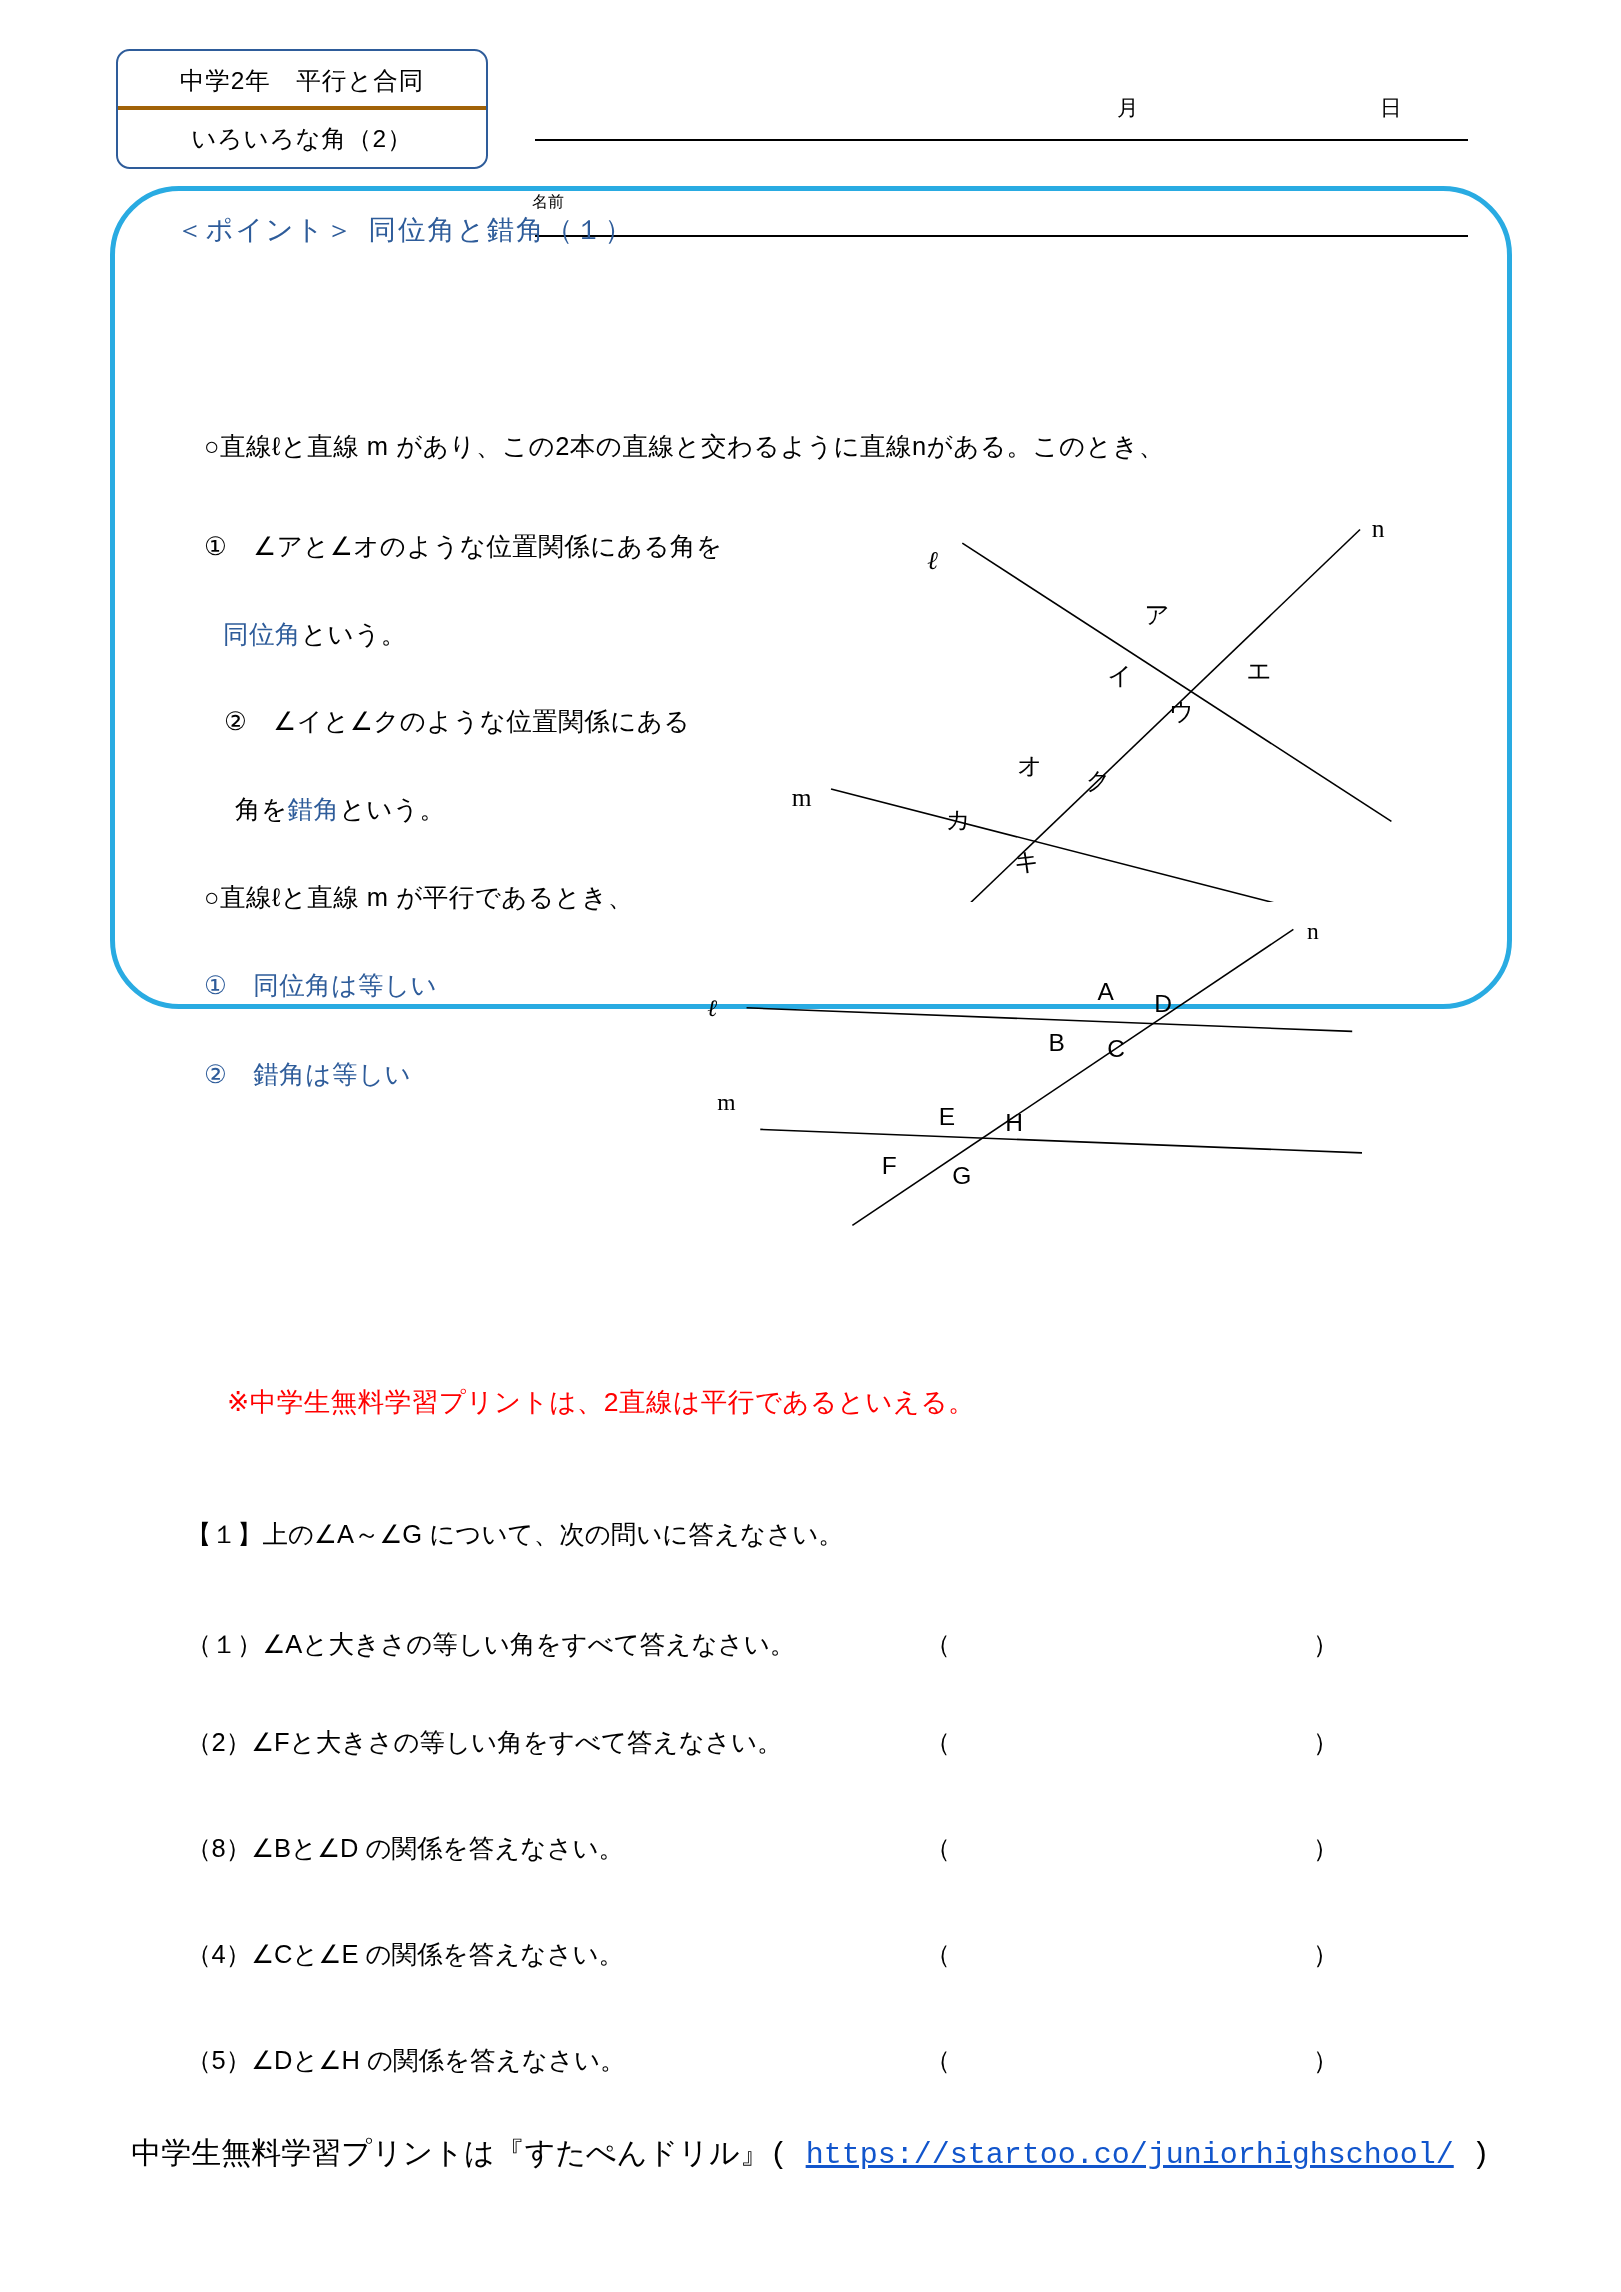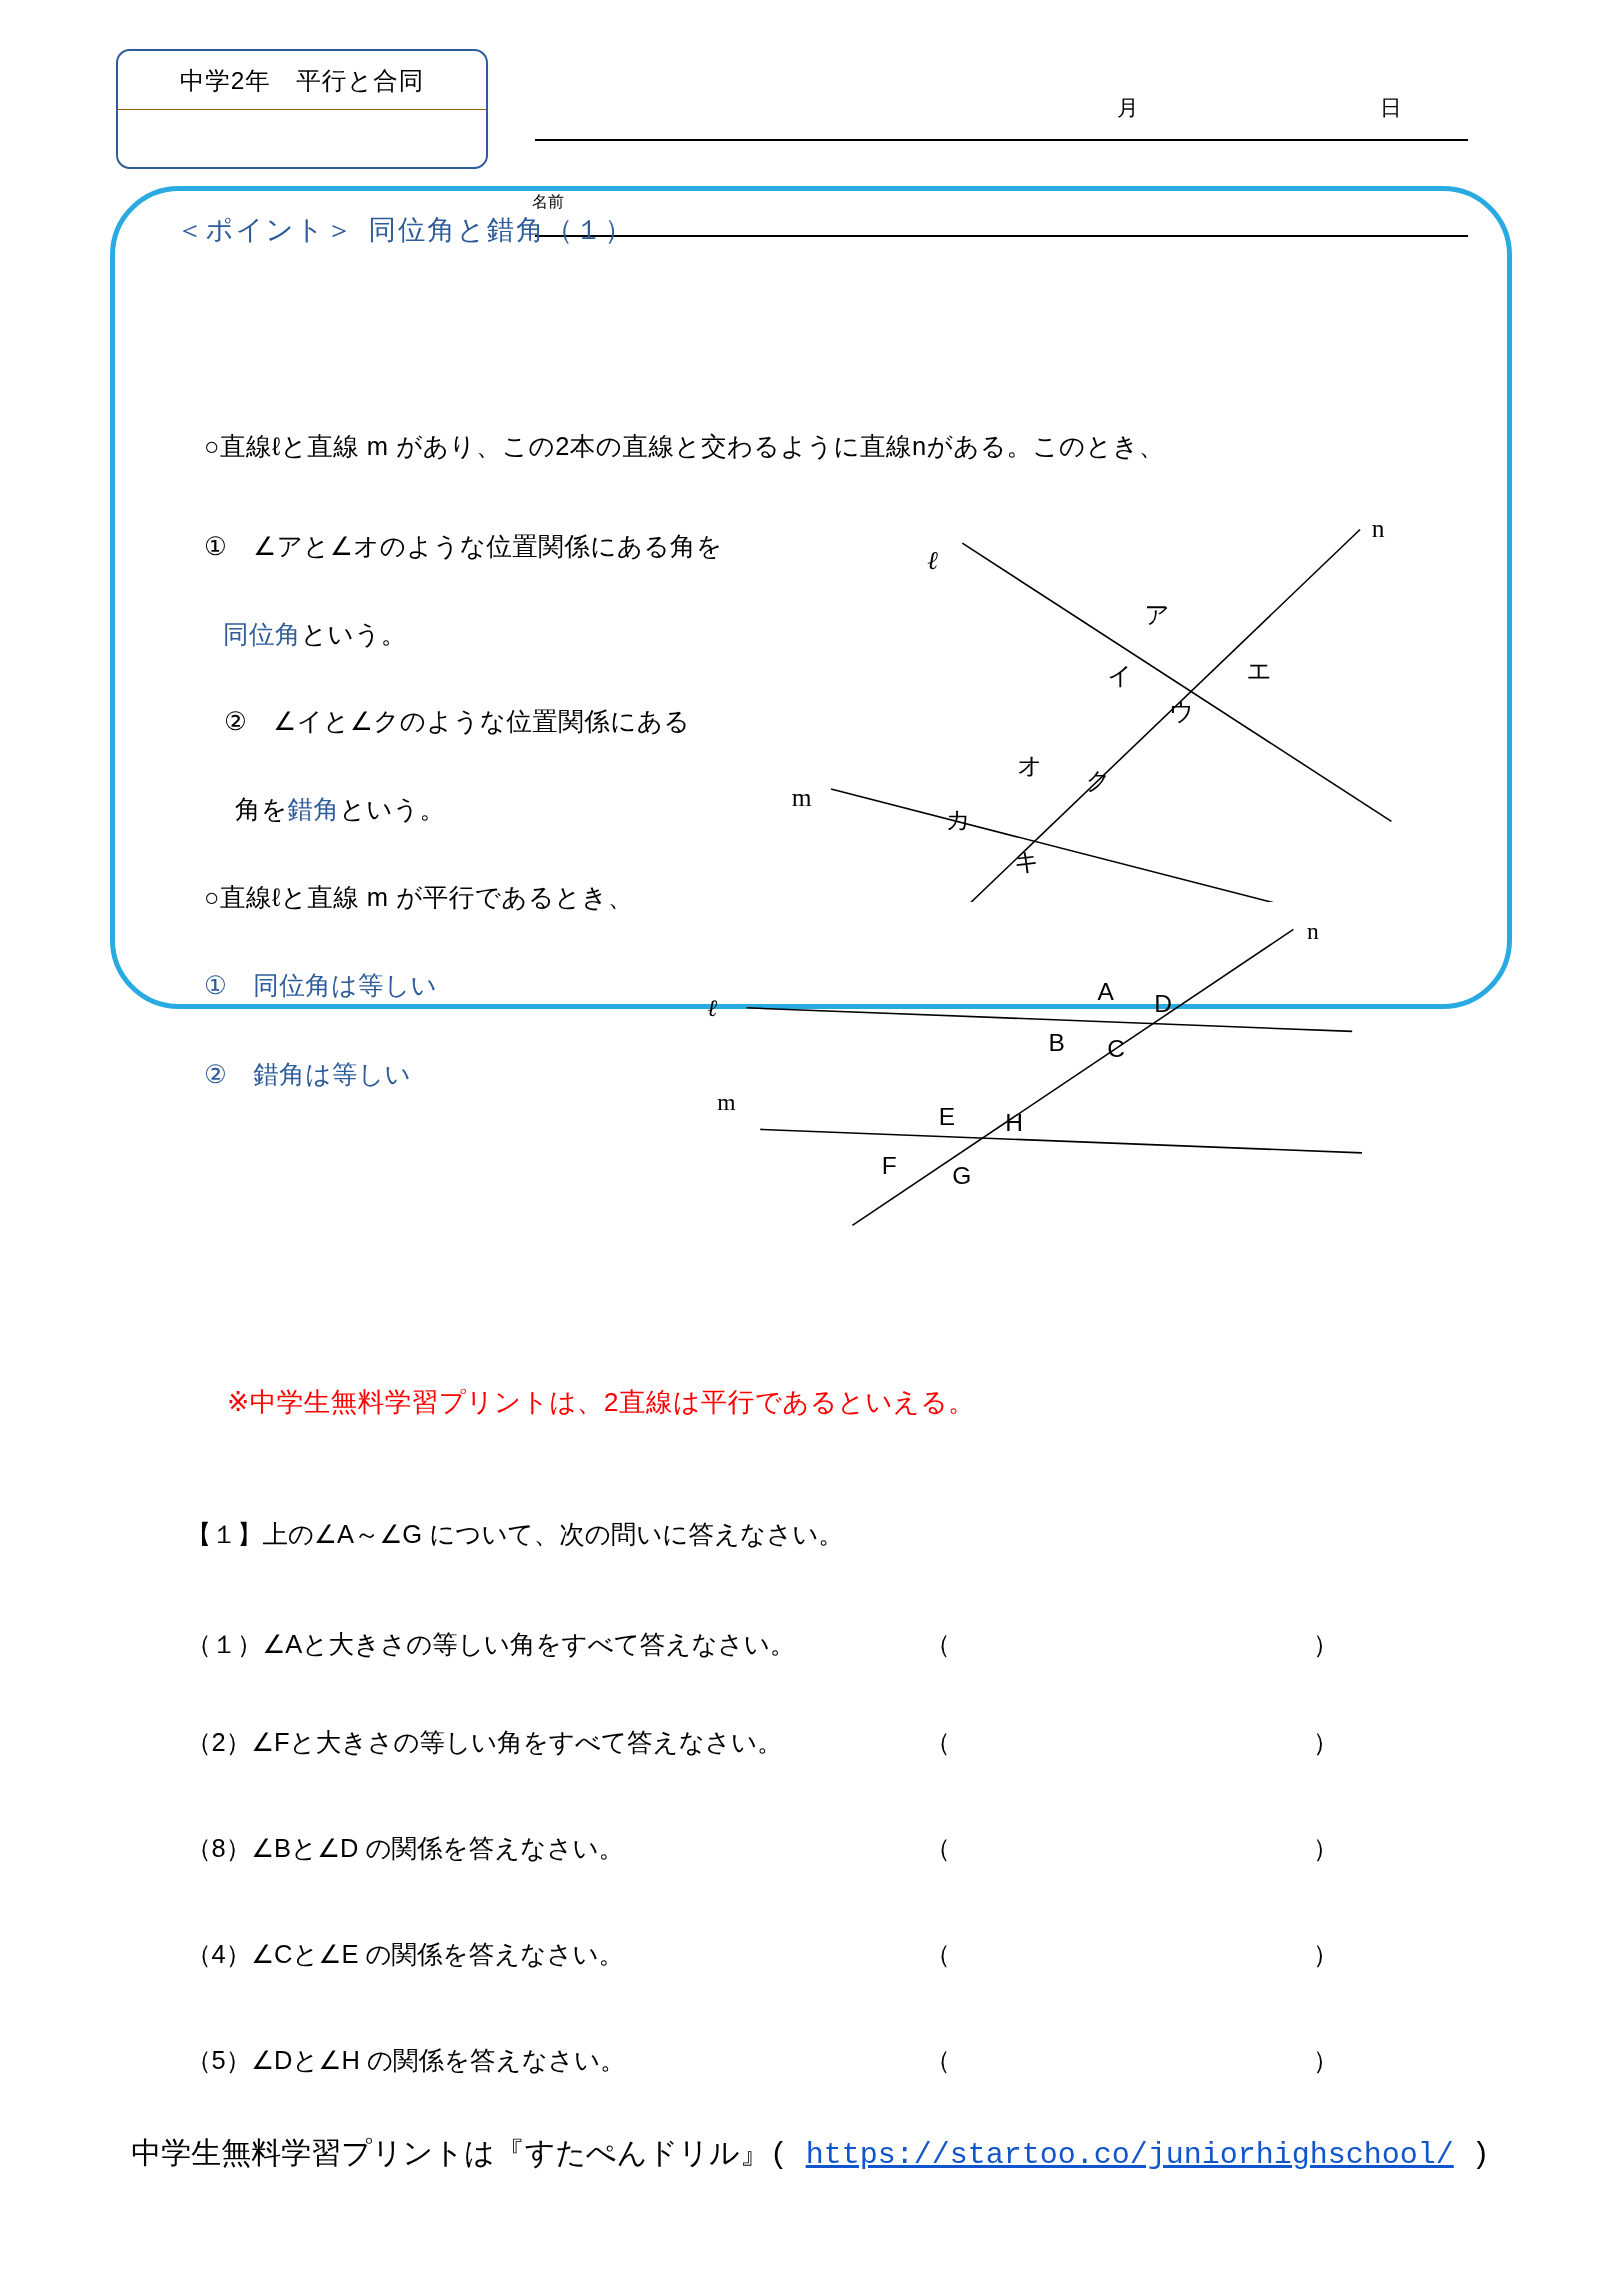--- a/index.html
+++ b/index.html
@@ -31,21 +31,21 @@
     box-sizing: border-box;
   }
   .title-row1 {
     position: absolute;
     left: 0; top: 0; right: 0;
     height: 59px;
     line-height: 59px;
     text-align: center;
     font-size: 24.5px;
     letter-spacing: 1px;
-    border-bottom: 1px solid #a16207;
+    border-bottom: 4px solid #a16207;
     box-sizing: border-box;
   }
   .title-row2 {
     position: absolute;
     left: 0; top: 59px; right: 0;
     height: 58px;
     line-height: 58px;
     text-align: center;
     font-size: 24.5px;
     letter-spacing: 1px;
@@ -190,20 +190,21 @@
     text-decoration: underline;
   }
 </style>
 </head>
 <body>
 
 <div class="page">
 
   <div class="title-box">
     <div class="title-row1">中学2年　平行と合同</div>
+    <div class="title-row2">いろいろな角（2）</div>
   </div>
 
   <div class="label-month">月</div>
   <div class="label-day">日</div>
   <div class="date-line"></div>
   <div class="label-name">名前</div>
   <div class="name-line"></div>
 
   <div class="point-box"></div>
 

